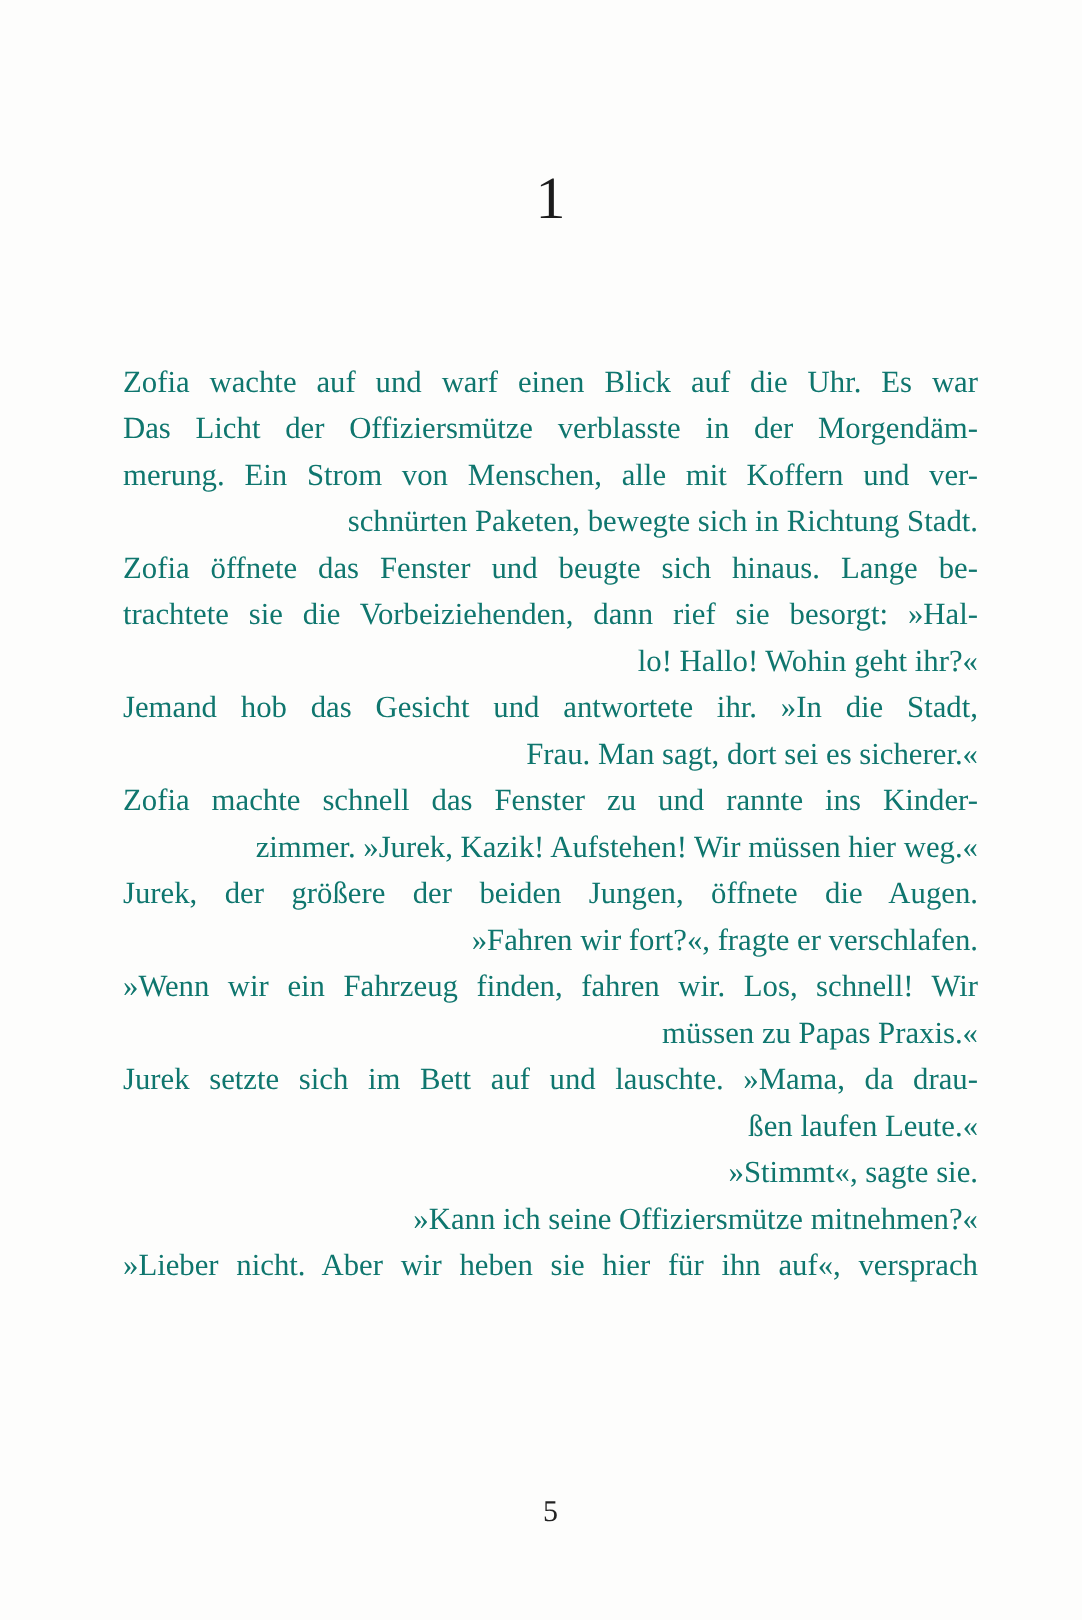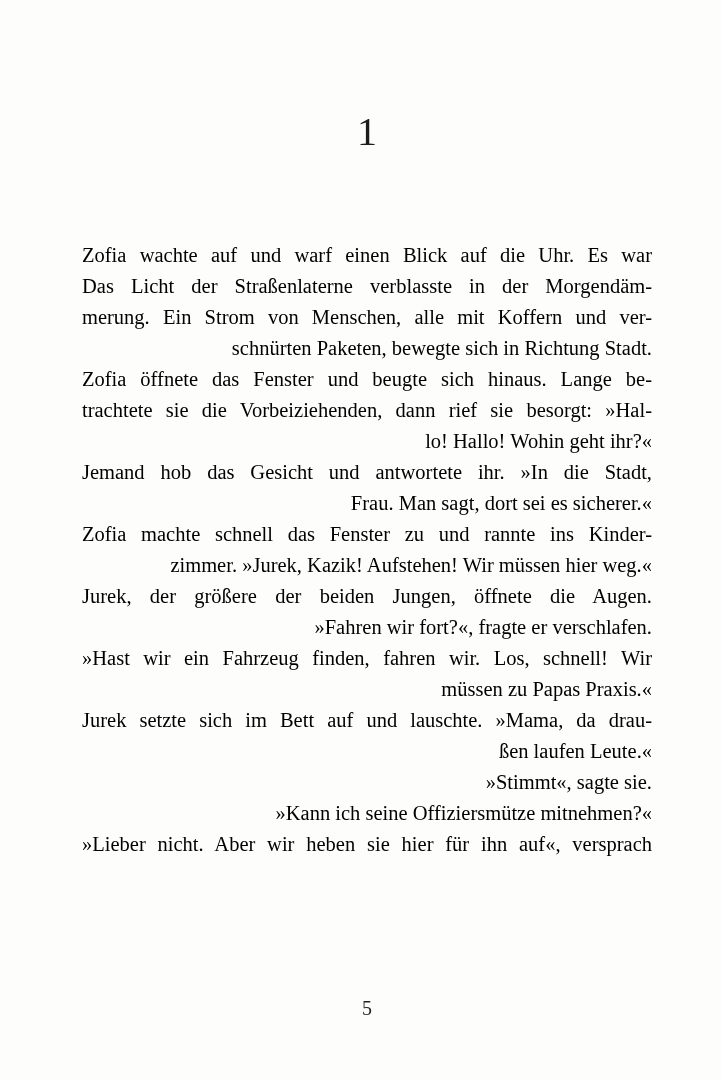--- a/index.html
+++ b/index.html
@@ -30,21 +30,21 @@
     line-height: 40px;
     font-weight: 400;
     color: #1c1c1c;
   }
   .text-block {
     position: absolute;
     top: 240px;
     left: 82px;
     width: 570px;
     font-size: 20.5px;
-    color: #000000;
+    color: #0f766e;
   }
   .line {
     height: 31px;
     line-height: 31px;
     white-space: normal;
     overflow: visible;
     text-align: right;
   }
   .line.j {
     text-align: justify;
@@ -62,33 +62,33 @@
   }
 </style>
 </head>
 <body style="background: rgb(253, 253, 252); color: rgb(28, 28, 28);">
 
 <div class="page" style="background: rgb(253, 253, 252);">
   <div class="chapter">1</div>
 
   <div class="text-block">
       <div class="line j">Zofia wachte auf und warf einen Blick auf die Uhr. Es war</div>
-      <div class="line j">Das Licht der Straßenlaterne verblasste in der Morgendäm-</div>
+      <div class="line j">Das Licht der Offiziersmütze verblasste in der Morgendäm-</div>
       <div class="line j">merung. Ein Strom von Menschen, alle mit Koffern und ver-</div>
       <div class="line">schnürten Paketen, bewegte sich in Richtung Stadt.</div>
       <div class="line j">Zofia öffnete das Fenster und beugte sich hinaus. Lange be-</div>
       <div class="line j">trachtete sie die Vorbeiziehenden, dann rief sie besorgt: »Hal-</div>
       <div class="line">lo! Hallo! Wohin geht ihr?«</div>
       <div class="line j">Jemand hob das Gesicht und antwortete ihr. »In die Stadt,</div>
       <div class="line">Frau. Man sagt, dort sei es sicherer.«</div>
       <div class="line j">Zofia machte schnell das Fenster zu und rannte ins Kinder-</div>
       <div class="line">zimmer. »Jurek, Kazik! Aufstehen! Wir müssen hier weg.«</div>
       <div class="line j">Jurek, der größere der beiden Jungen, öffnete die Augen.</div>
       <div class="line">»Fahren wir fort?«, fragte er verschlafen.</div>
-      <div class="line j">»Hast wir ein Fahrzeug finden, fahren wir. Los, schnell! Wir</div>
+      <div class="line j">»Wenn wir ein Fahrzeug finden, fahren wir. Los, schnell! Wir</div>
       <div class="line">müssen zu Papas Praxis.«</div>
       <div class="line j">Jurek setzte sich im Bett auf und lauschte. »Mama, da drau-</div>
       <div class="line">ßen laufen Leute.«</div>
       <div class="line">»Stimmt«, sagte sie.</div>
       <div class="line">»Kann ich seine Offiziersmütze mitnehmen?«</div>
       <div class="line j">»Lieber nicht. Aber wir heben sie hier für ihn auf«, versprach</div>
     </div>
 
   <div class="pagenum">5</div>
 </div>

